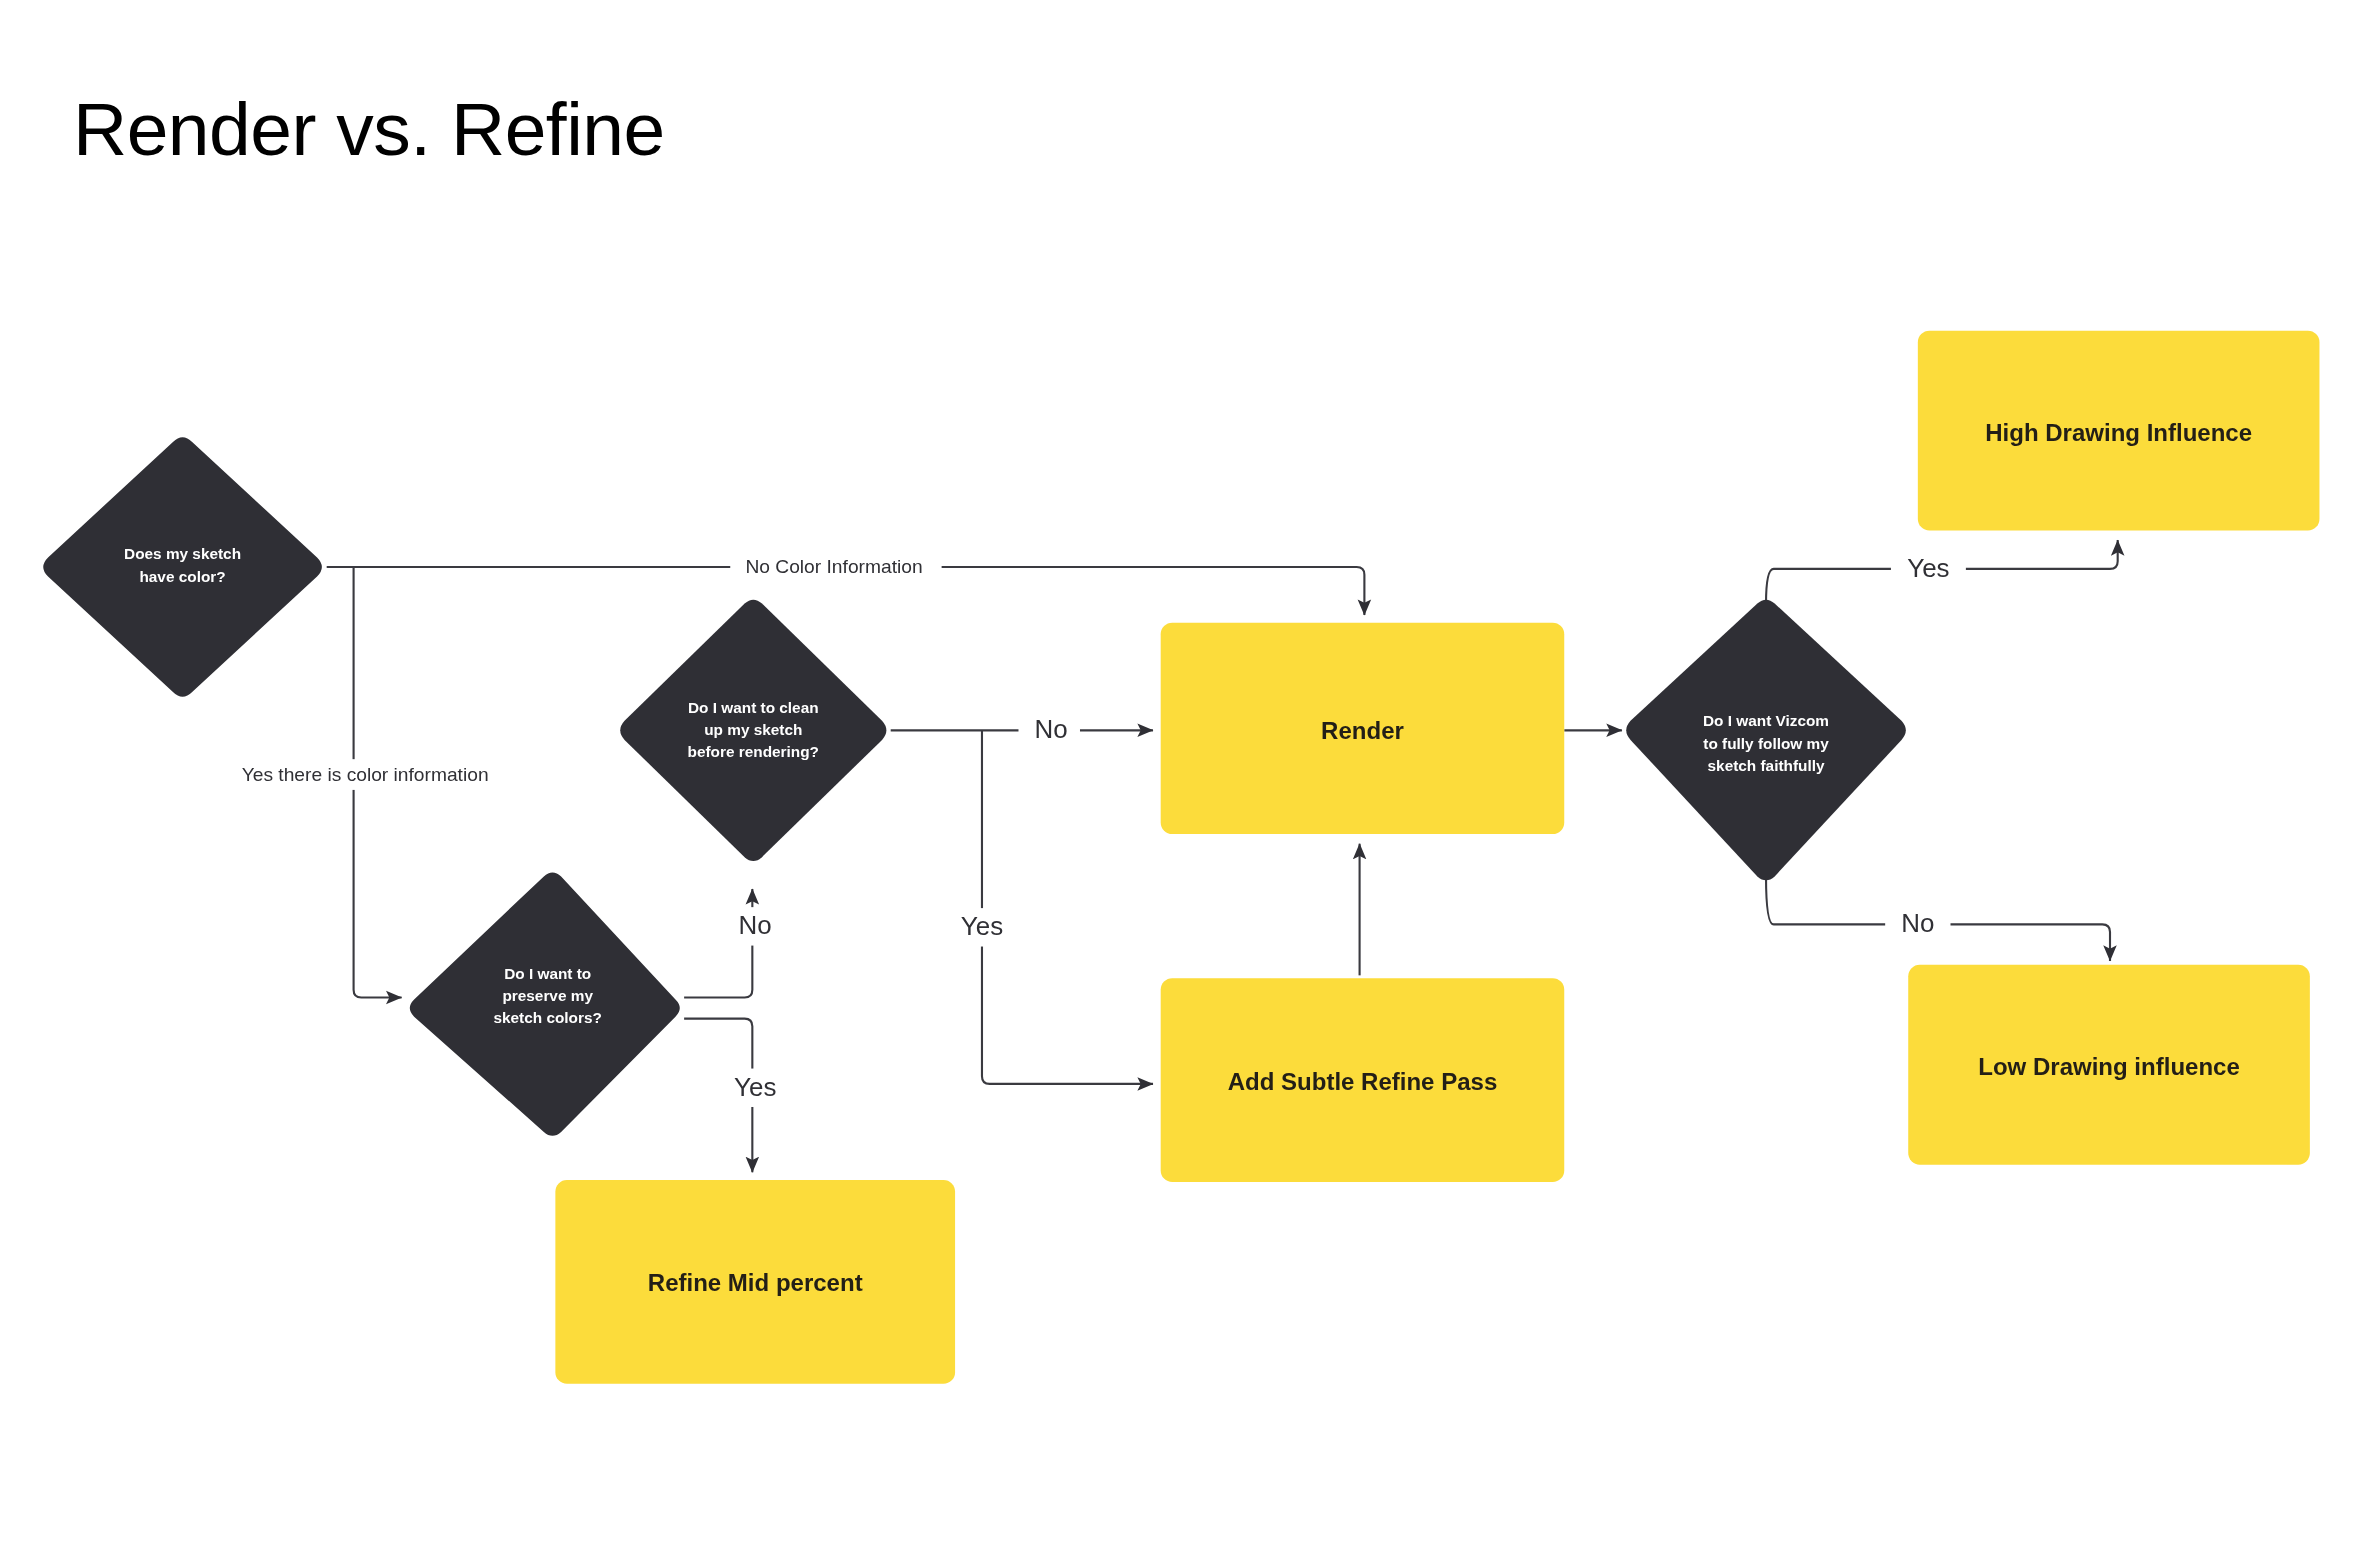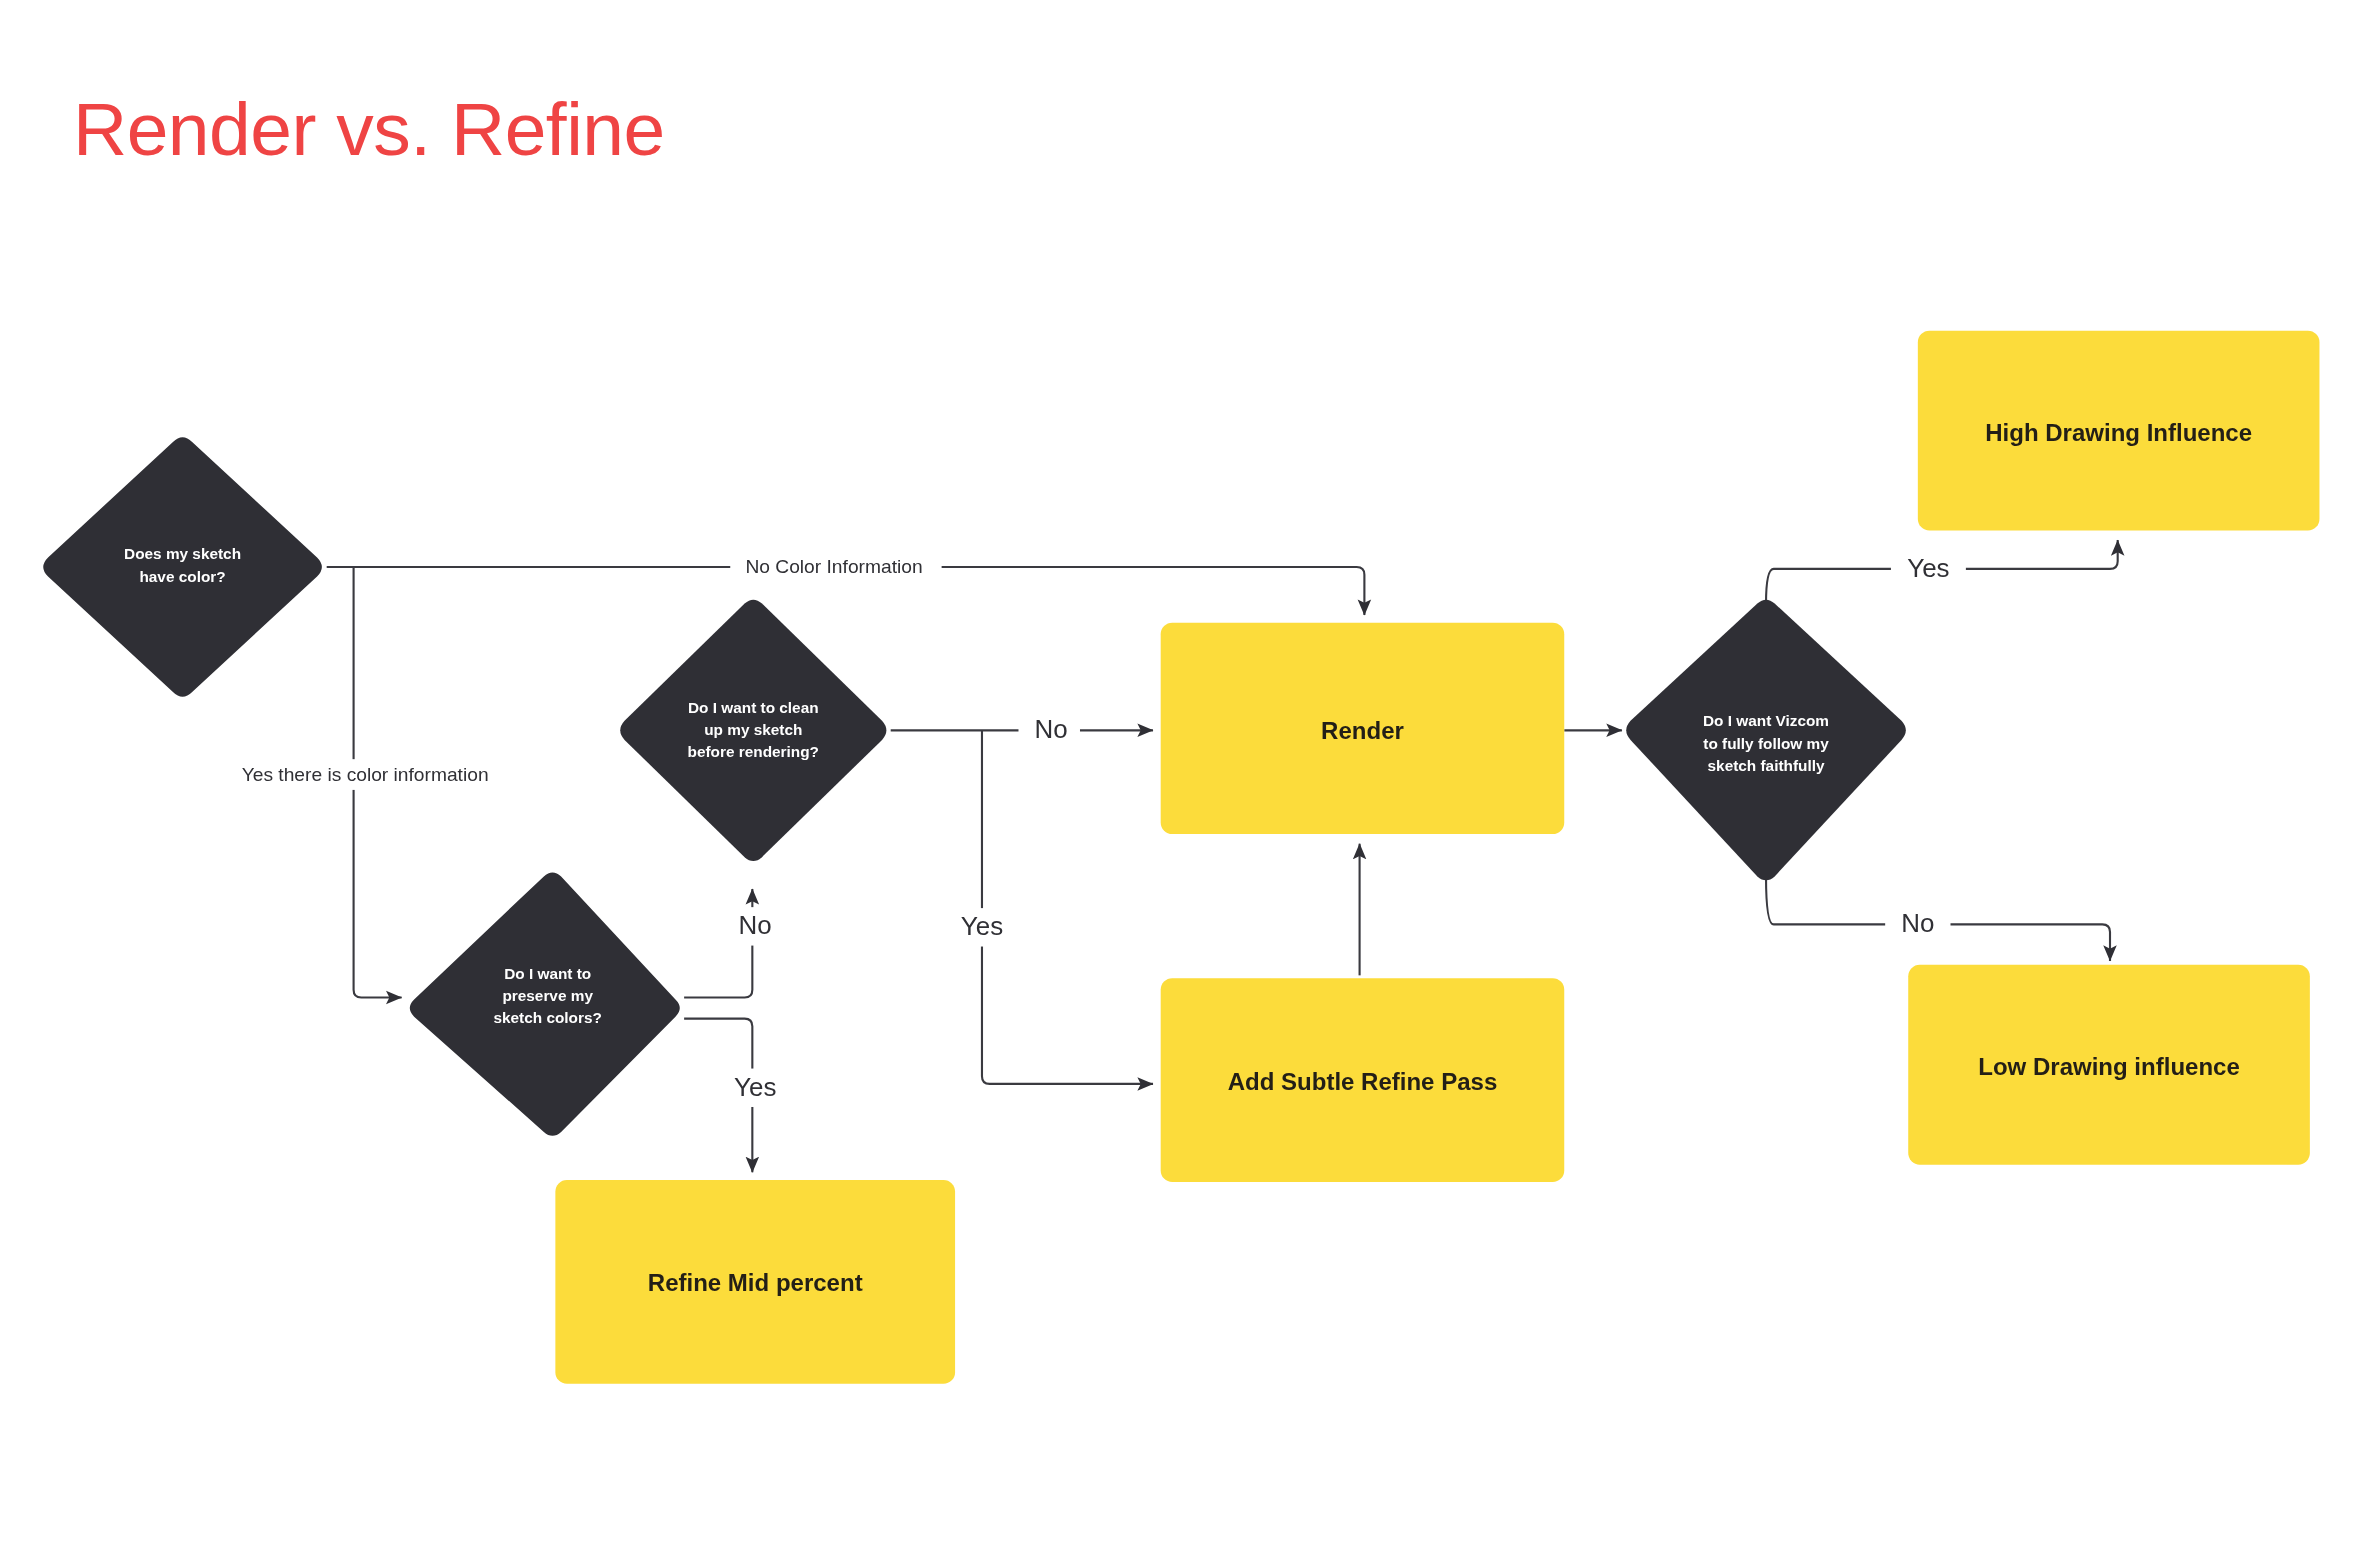--- a/index.html
+++ b/index.html
@@ -13,21 +13,21 @@
     font-family: "Liberation Sans", sans-serif;
     position: relative;
     overflow: hidden;
   }
   #page-title {
     position: absolute;
     left: 73px;
     top: 92px;
     font-size: 75px;
     font-weight: 400;
-    color: #ef4444;
+    color: #000000;
     letter-spacing: -0.5px;
     line-height: 1;
     white-space: nowrap;
   }
   #flow-canvas {
     position: absolute;
     left: 0;
     top: 0;
     width: 2380px;
     height: 1551px;

